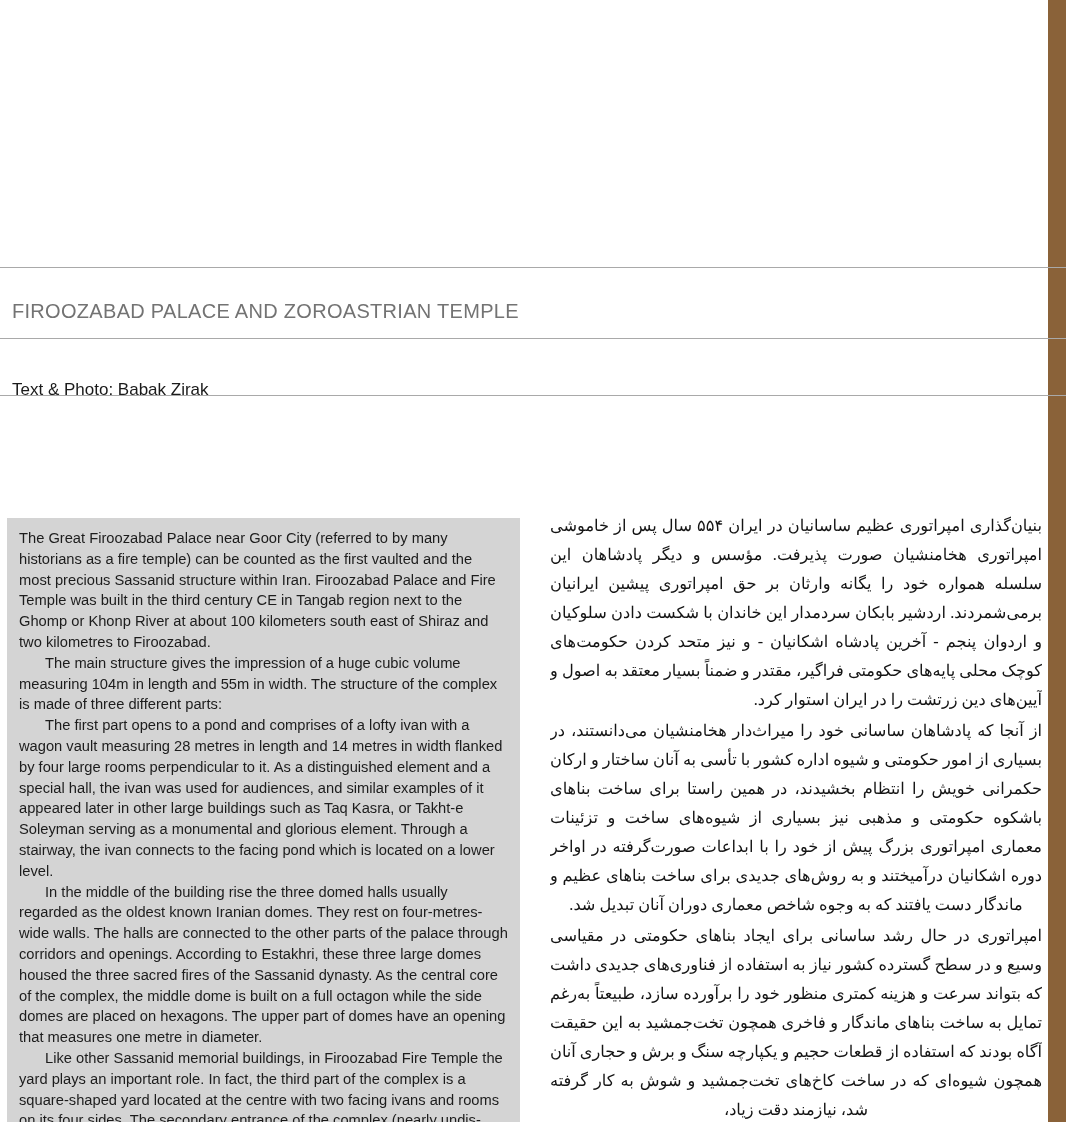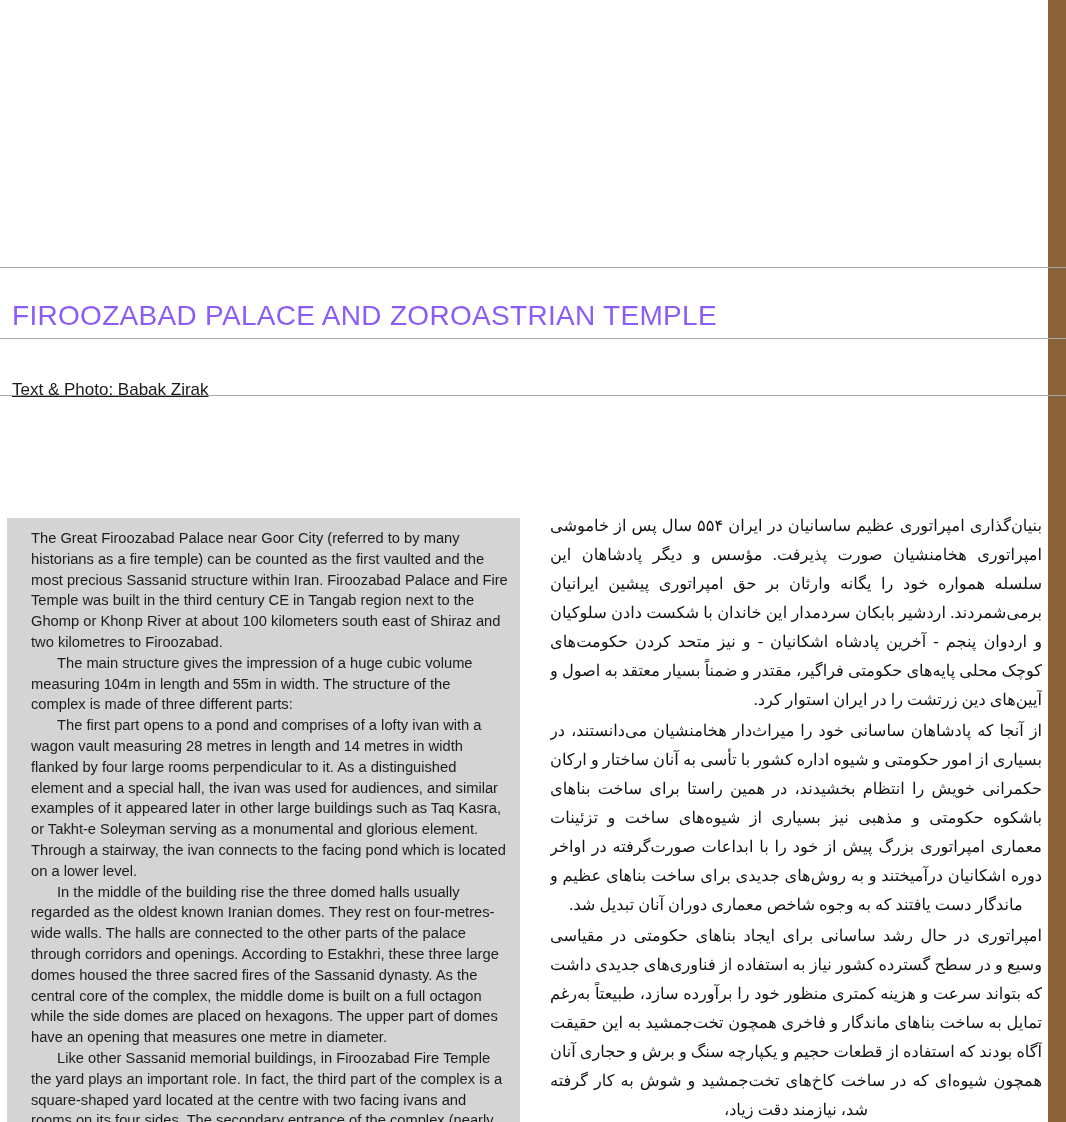--- a/index.html
+++ b/index.html
@@ -67,56 +67,55 @@
     line-height: 1.05;
     letter-spacing: -1px;
     white-space: nowrap;
   }
 
   .title-en {
     position: absolute;
     top: 300px;
     left: 12px;
     font-family: "Liberation Sans", sans-serif;
-    font-size: 28px;
+    font-size: 20px;
     font-weight: normal;
-    color: #8b5cf6;
+    color: #737373;
     letter-spacing: 0.3px;
     white-space: nowrap;
   }
 
   .byline-en {
     position: absolute;
     top: 380px;
     left: 12px;
     font-size: 17px;
     color: #1a1a1a;
     white-space: nowrap;
-    text-decoration: underline;
   }
 
   .byline-fa {
     position: absolute;
     top: 376px;
     right: 24px;
     direction: rtl;
     font-family: "DejaVu Sans", sans-serif;
     font-size: 18px;
     color: #1a1a1a;
     white-space: nowrap;
   }
 
   
   .col-en {
     position: absolute;
     left: 7px;
     top: 518px;
     width: 513px;
     background: #d4d4d4;
-    padding: 10px 12px 0 24px;
+    padding: 10px 12px 0 12px;
     box-sizing: border-box;
     height: 604px;
     overflow: hidden;
   }
   .col-en p {
     margin: 0;
     font-family: "Liberation Sans", sans-serif;
     font-size: 14.7px;
     line-height: 20.8px;
     color: #1c1c1c;

